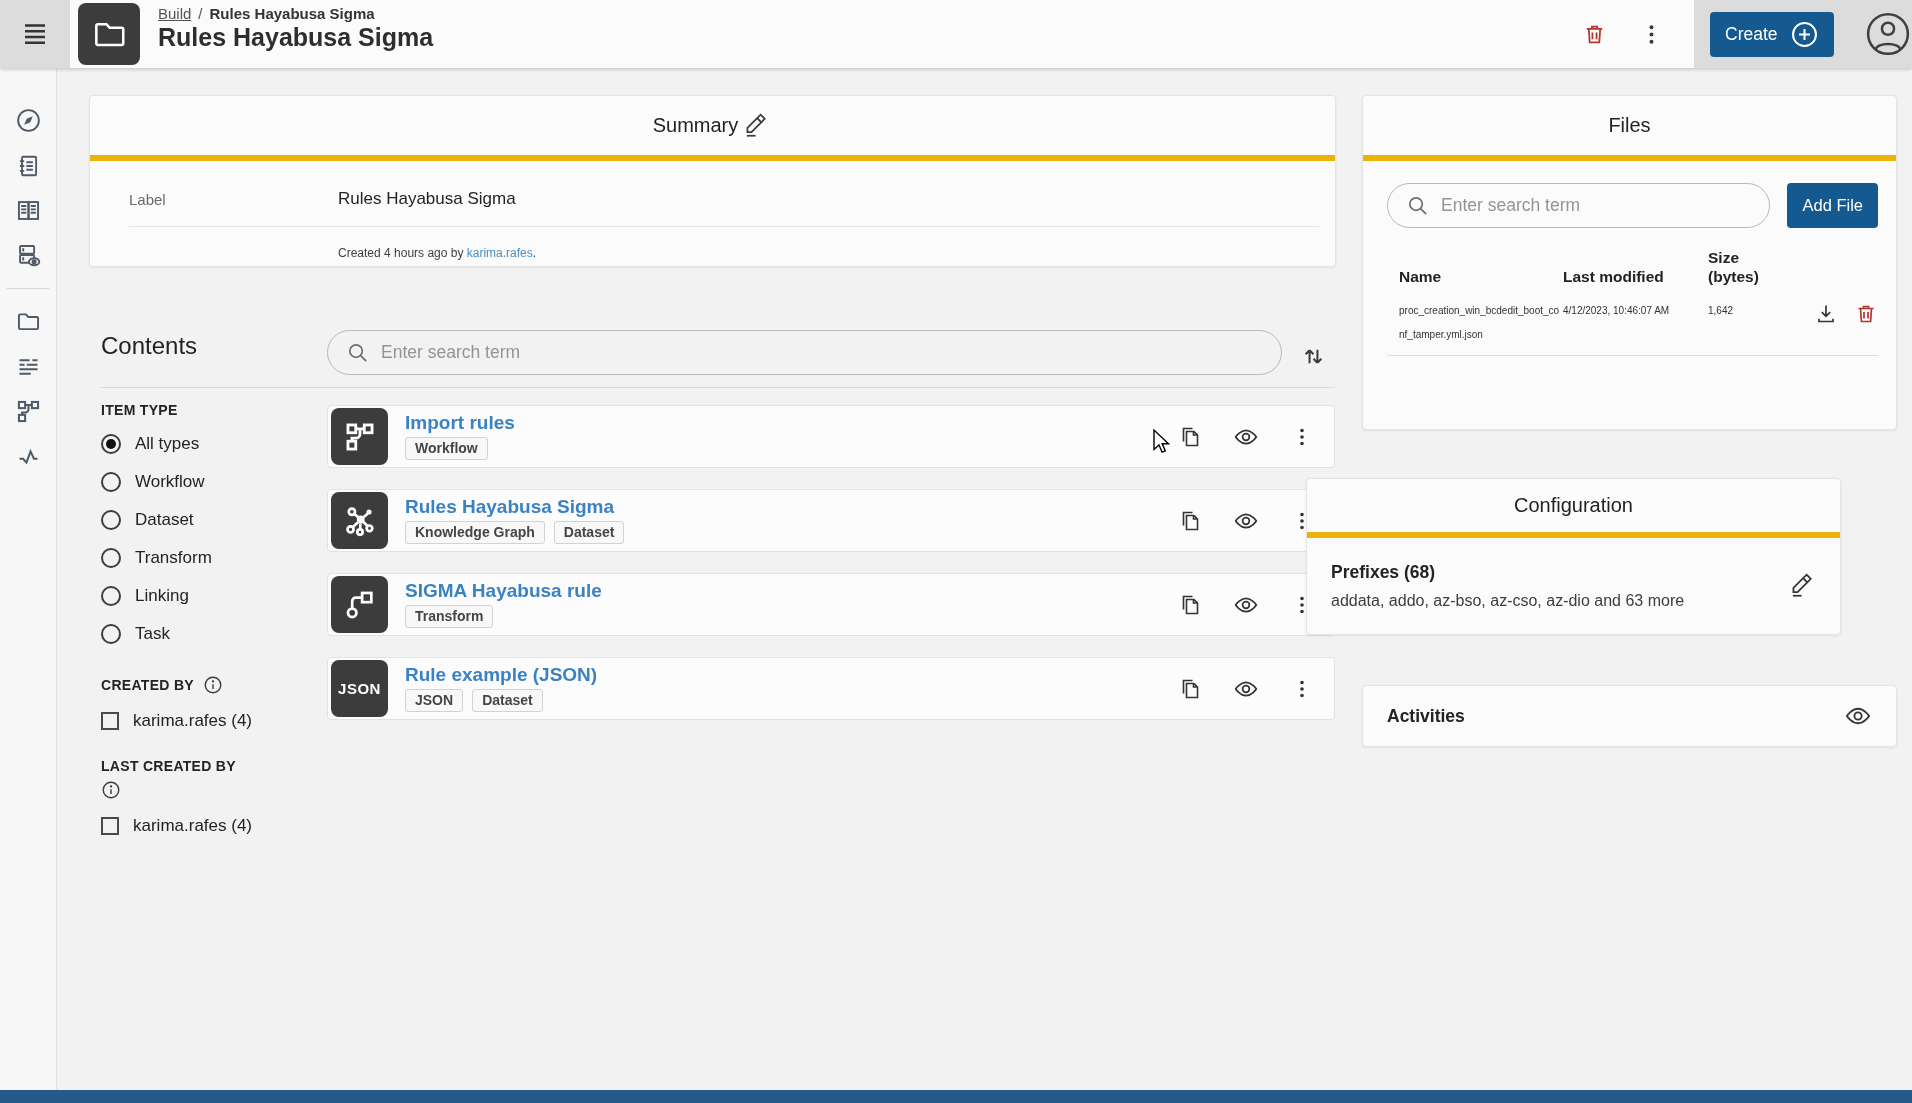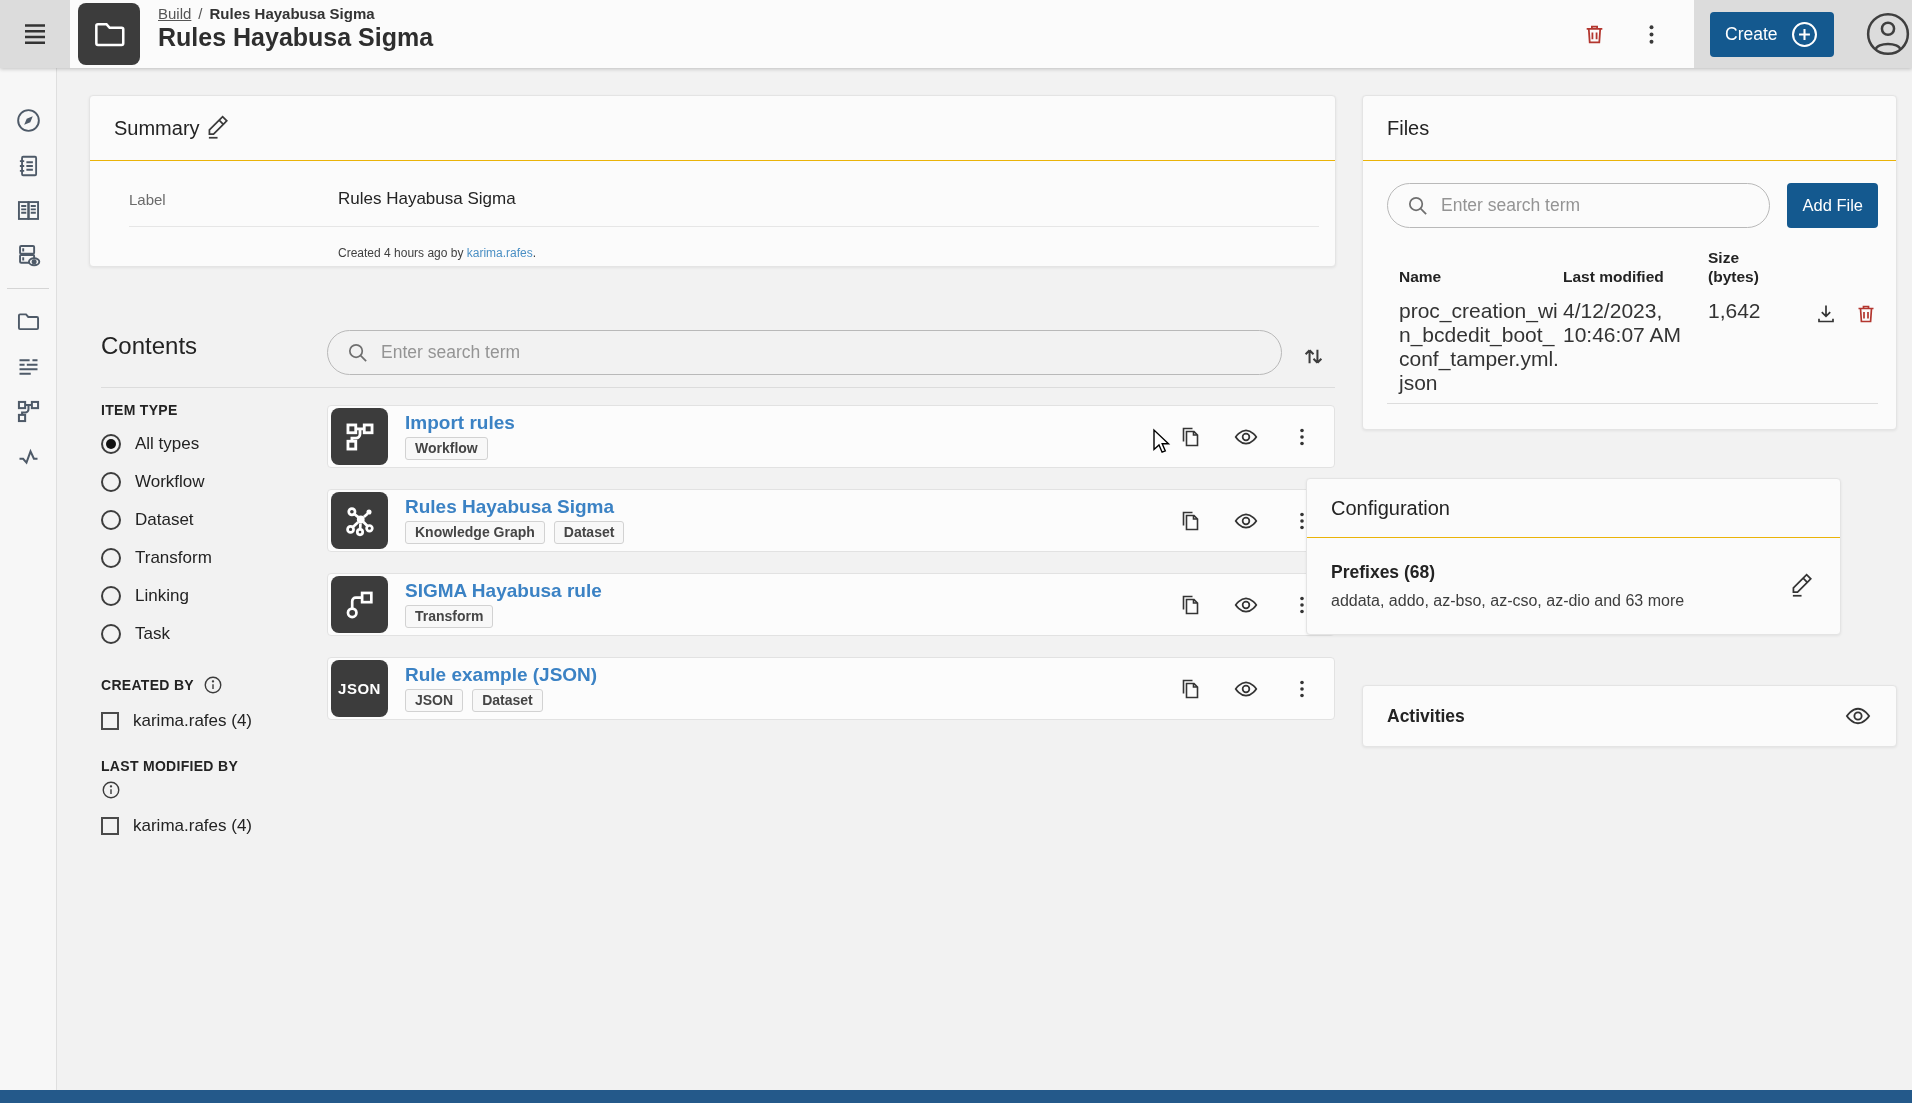--- a/index.html
+++ b/index.html
@@ -38,22 +38,22 @@
   .sidebar { position:absolute; left:0; top:68px; width:57px; height:1022px; background:#f7f7f7;
             border-right:1px solid #dfdfdf; display:flex; flex-direction:column; align-items:center;
             padding-top:30px; z-index:10; }
   .side-btn { width:56px; height:45px; display:flex; align-items:center; justify-content:center;
             background:none; border:none; color:#4e5a68; }
   .side-divider { width:42px; border-top:1px solid #d5d5d5; margin:10px 0; }
 
   
   .card { position:absolute; background:#fbfbfb; border:1px solid #e4e4e4; border-radius:4px;
           box-shadow:0 1px 3px rgba(0,0,0,.07); }
-  .card-head { height:65px; display:flex; align-items:center; justify-content:flex-start;
-          padding:0 24px; border-bottom:1px solid #eab308; }
+  .card-head { height:65px; display:flex; align-items:center; justify-content:center;
+          padding:0 24px; border-bottom:6px solid #eab308; }
   .card-head .t { font-size:20px; color:#232323; font-weight:400; }
 
   
   .card-summary { left:89px; top:95px; width:1247px; height:172px; }
   .sum-body { padding:28px 16px 0 39px; }
   .sum-row { display:flex; }
   .sum-key { width:209px; font-size:15px; color:#6b6b6b; padding-top:2px; }
   .sum-val { font-size:17px; color:#242424; }
   .sum-div { border-top:1px solid #e6e6e6; margin-top:17px; }
   .sum-created { margin-left:209px; padding-top:19px; font-size:12px; color:#3f3f3f; }
@@ -99,21 +99,21 @@
 
   
   .card-files { left:1362px; top:95px; width:535px; height:335px; }
   .files-controls { display:flex; gap:17px; margin:22px 18px 0 24px; }
   .files-controls .search-pill { flex:1; height:45px; }
   .add-btn { background:#14598f; color:#fff; border:none; border-radius:4px; font-size:16.5px;
           font-weight:500; padding:0 15px; }
   .ftable-head { display:flex; align-items:flex-end; margin:20px 18px 0 36px; font-size:15.5px;
           font-weight:700; color:#232323; line-height:19px; }
   .col-name { width:164px; } .col-mod { width:145px; } .col-size { width:78px; }
-  .ftable-row { display:flex; margin:13px 18px 0 36px; font-size:21px; color:#333; }
+  .ftable-row { display:flex; margin:13px 18px 0 36px; font-size:10px; color:#333; }
   .fname { width:150px; word-break:break-all; line-height:24px; }
   .fmod, .fsize { line-height:24px; }
   .frow-actions { display:flex; gap:16px; margin-left:auto; align-items:flex-start; padding-top:3px; }
   .files-divider { border-top:1px solid #ddd; margin:8px 18px 0 24px; }
 
   
   .card-config { left:1306px; top:478px; width:535px; height:157px; }
   .card-config .card-head { height:59px; }
   .config-body { display:flex; justify-content:space-between; padding:24px 22px 0 24px; }
   .pref-title { font-size:17.5px; font-weight:700; color:#232323; }
@@ -353,21 +353,21 @@
     </span>
   </div>
   <ul class="f-list">
     <li class="f-row">
       <span class="checkbox"></span>
       <span class="f-label">karima.rafes (4)</span>
     </li>
   </ul>
 
   <div class="f-head mt-modified">
-    <span>LAST MODIFIED BY</span>
+    <span>LAST CREATED BY</span>
   </div>
   <div class="info-row">
     <svg width="20" height="20" viewBox="0 0 24 24" fill="none" stroke="#3c3c3c" stroke-width="1.7">
       <circle cx="12" cy="12" r="9.3"></circle>
         <path d="M12 11v5.8"></path>
         <circle cx="12" cy="7.6" r="0.6" fill="#3c3c3c"></circle>
     </svg>
   </div>
   <ul class="f-list">
     <li class="f-row">

